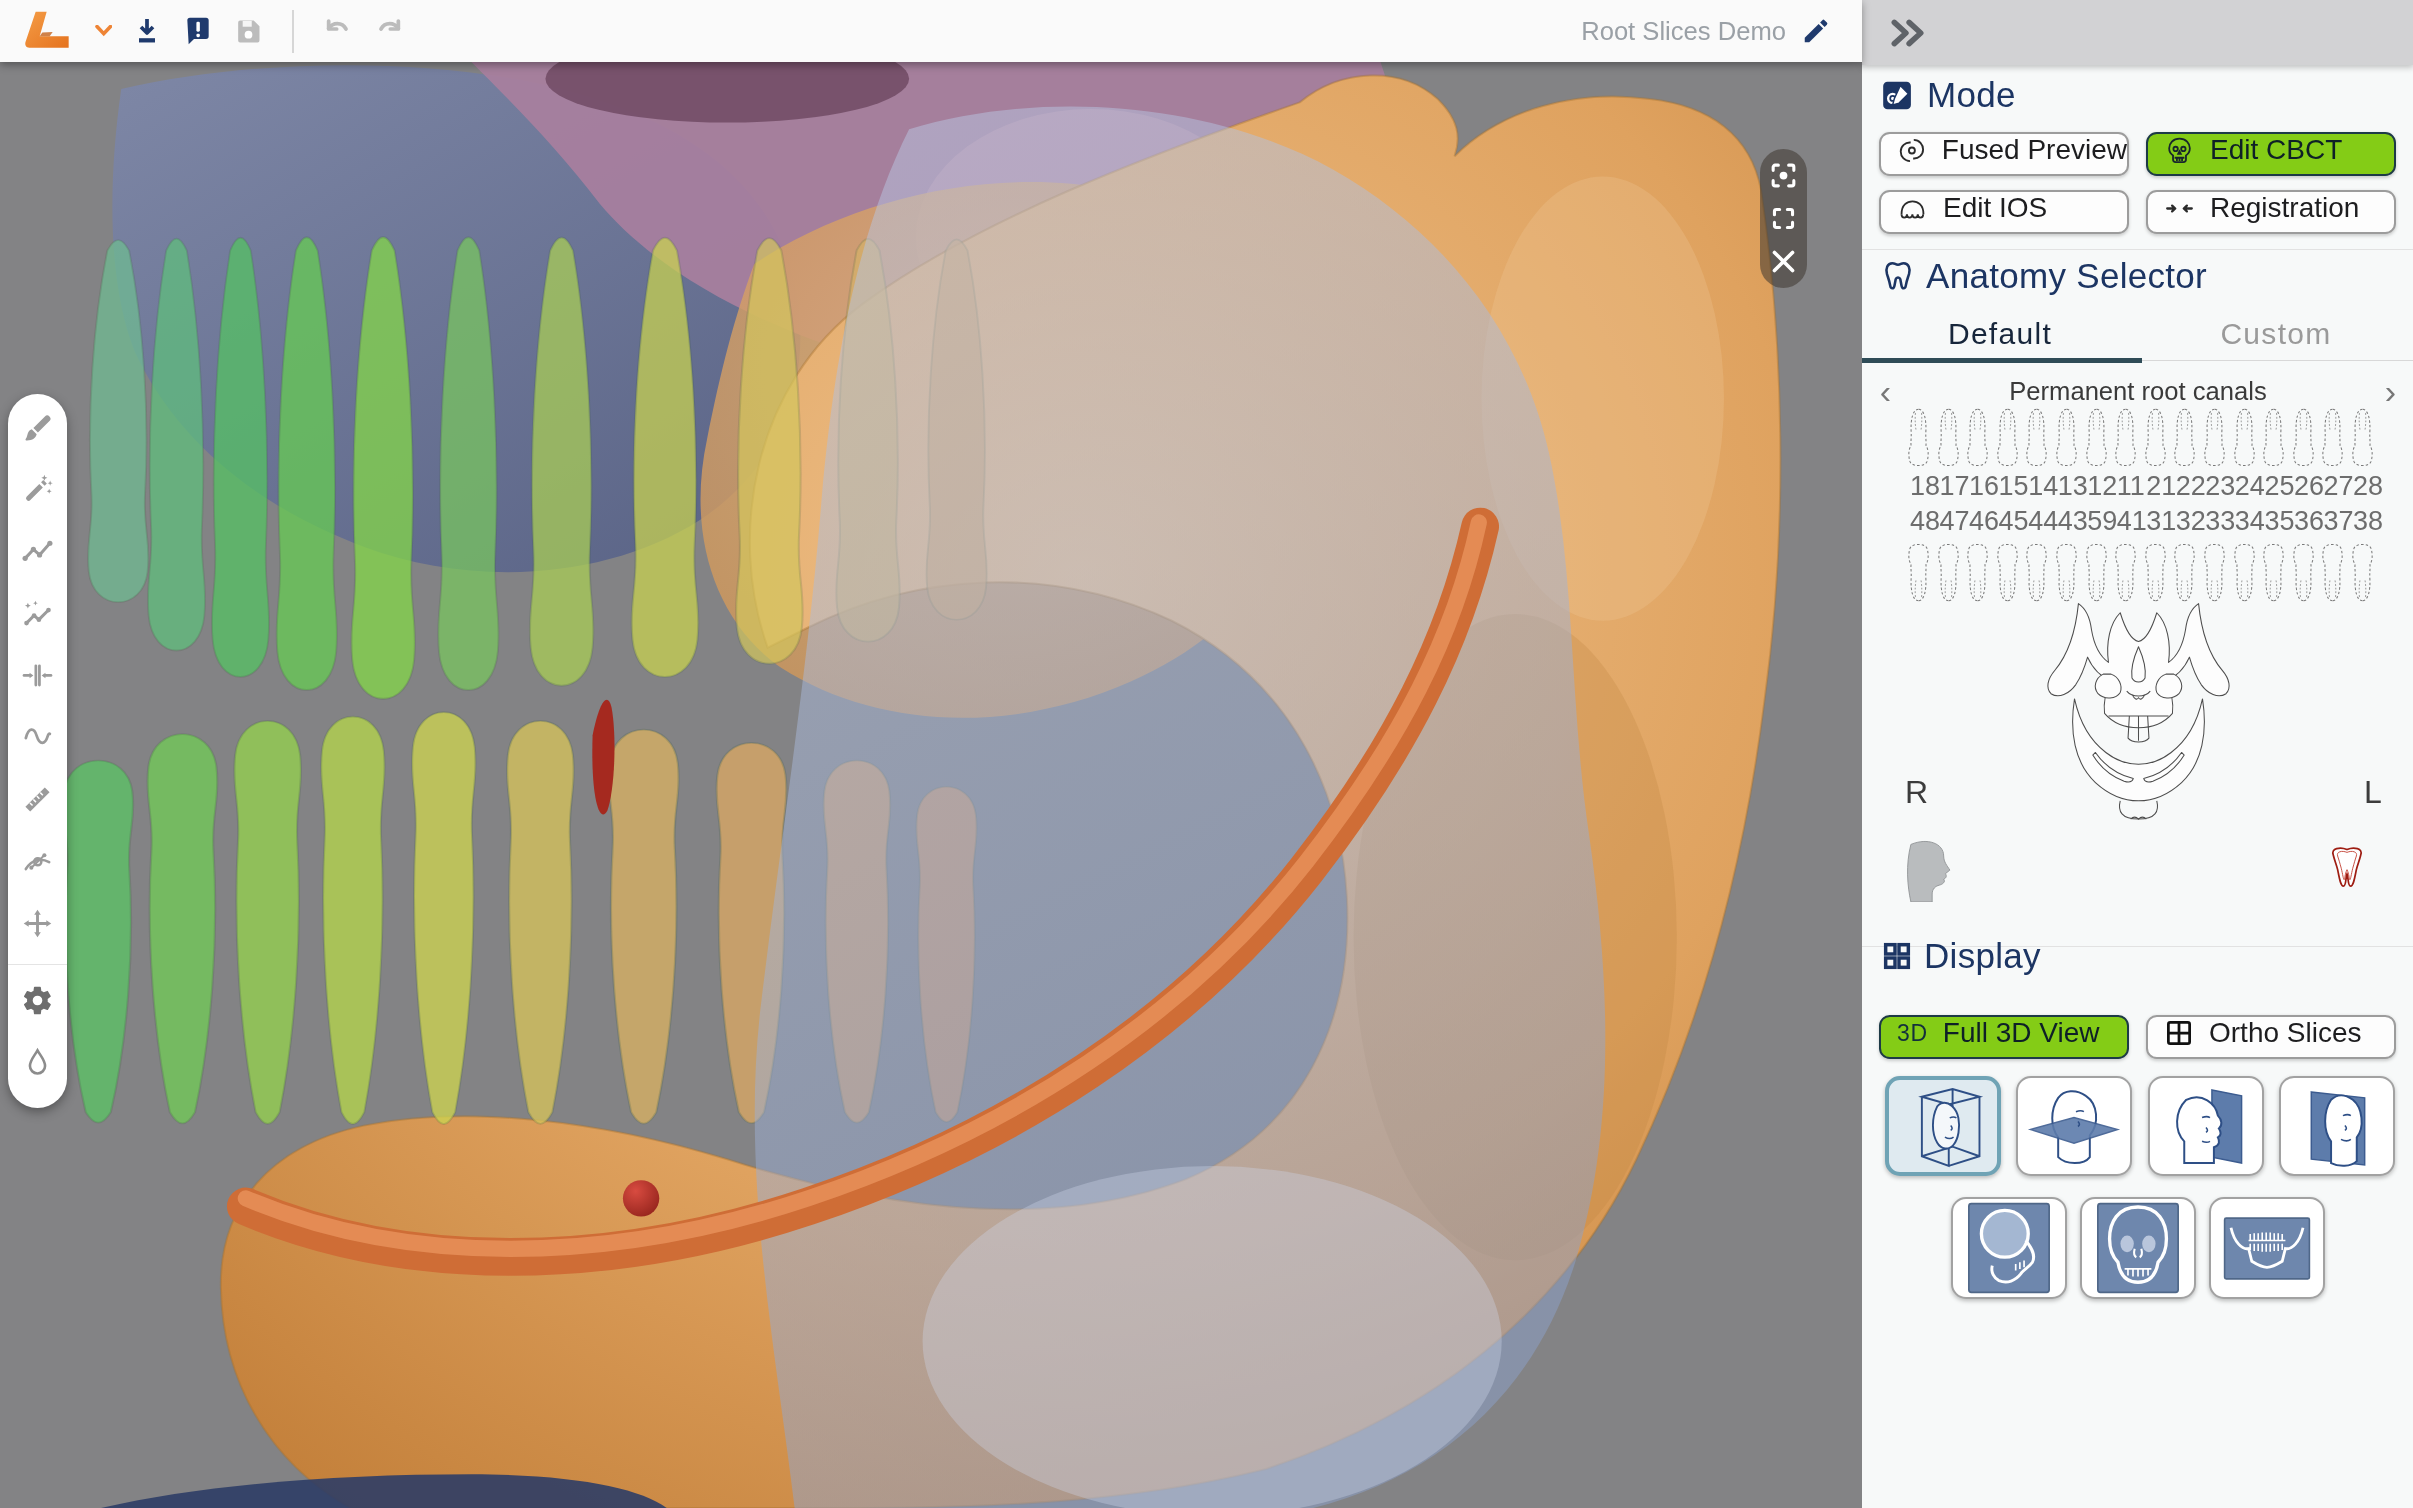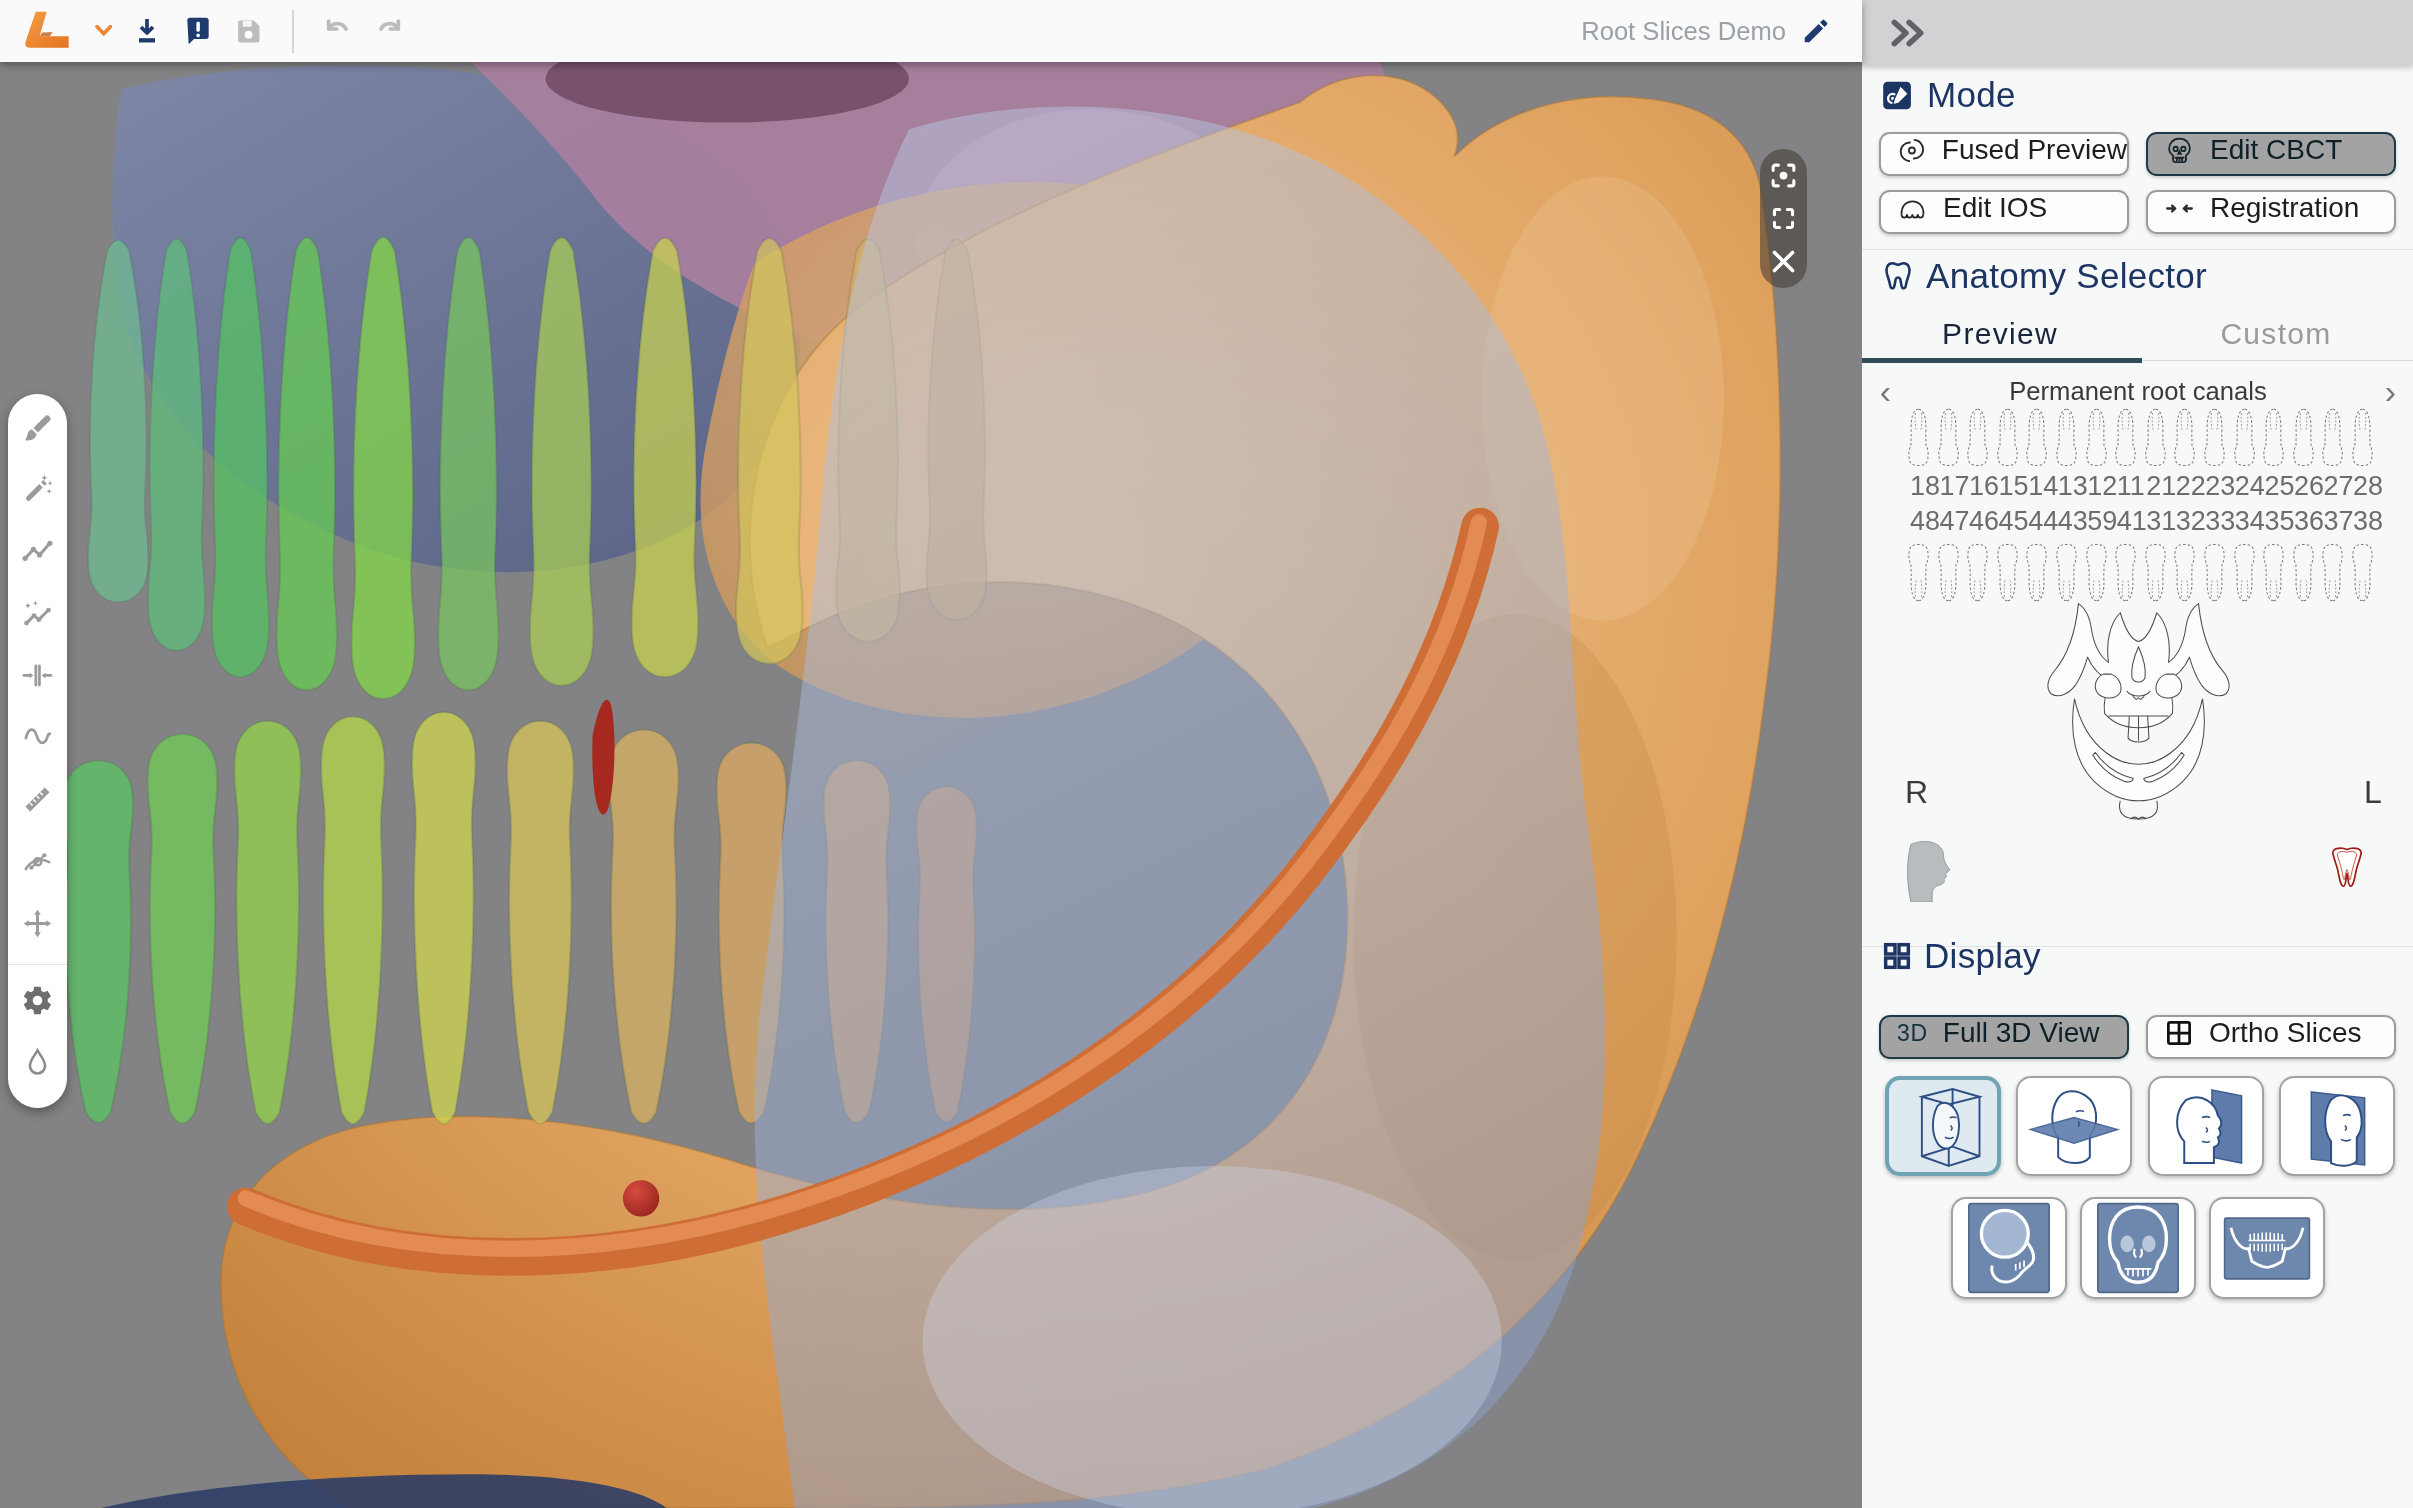--- a/index.html
+++ b/index.html
@@ -19,21 +19,21 @@
   .sidebar{position:absolute;left:1862px;top:0;width:552px;height:1508px;background:#f7f9f9;z-index:25;}
   .sb-strip{position:absolute;left:0;top:0;width:552px;height:65px;background:#d2d2d4;
             box-shadow:0 2.7px 6.7px rgba(0,0,0,.25);display:flex;align-items:center;padding-left:27px;box-sizing:border-box;}
   .section-head{position:absolute;display:flex;align-items:center;gap:11px;left:19px;justify-content:center;}
   .section-head .st{font-size:35px;color:#1c3563;font-weight:500;letter-spacing:0.3px;}
   .sb-divider{position:absolute;left:0;width:552px;height:1.3px;background:#e2e2e2;}
 
   .pill-btn{position:absolute;height:44px;border-radius:10.8px;background:#fdfdfd;border:2.7px solid #9c9c9c;
             display:flex;align-items:center;gap:15px;padding:0 0 8px 16px;box-sizing:border-box;cursor:pointer;
             font-size:28px;color:#1d1d1f;box-shadow:0 1.3px 3.4px rgba(0,0,0,.18);}
-  .pill-btn.sel{background:#a3a3a3;border-color:#1d3a46;color:#0e2027;}
+  .pill-btn.sel{background:#84cc16;border-color:#1d3a46;color:#0e2027;}
   .pill-btn .lbl{white-space:nowrap;}
   .w1{left:17px;width:250px;} .w2{left:284px;width:250px;}
 
   .tabs{position:absolute;top:306px;left:0;width:552px;height:55px;display:flex;}
   .tab{flex:1;display:flex;align-items:center;justify-content:center;font-size:30px;color:#9a9a9a;
        cursor:pointer;position:relative;letter-spacing:1.3px;}
   .tab.active{color:#17263b;font-weight:500;}
   .tabs-underbar{position:absolute;top:358px;left:0;width:280px;height:4.7px;background:#2f4c57;z-index:2;}
   .tabs-border{position:absolute;top:360px;left:0;width:552px;height:1.3px;background:#d8d8d8;}
 
@@ -380,21 +380,21 @@
   <div class="sb-divider" style="top:249px"></div>
 
   <div class="section-head" style="top:256px">
     <svg width="34" height="34" viewBox="0 0 24 24">
       <path d="M8,3 C4.5,3 3.2,6.8 4.2,10.5 C5.1,13.5 6,15.5 6.5,18.8 C6.9,21.3 9,21.3 9.5,18.8 L10.4,14.2 C10.9,12.6 13.1,12.6 13.6,14.2 L14.5,18.8 C15,21.3 17.1,21.3 17.5,18.8 C18,15.5 18.9,13.5 19.8,10.5 C20.8,6.8 19.5,3 16,3 C14,3 14,4 12,4 C10,4 10,3 8,3 Z" fill="none" stroke="#1c3563" stroke-width="1.8"></path>
     </svg>
     <span class="st">Anatomy Selector</span>
   </div>
 
   <div class="tabs">
-    <div class="tab active">Preview</div>
+    <div class="tab active">Default</div>
     <div class="tab">Custom</div>
   </div>
   <div class="tabs-underbar"></div>
   <div class="tabs-border"></div>
 
   <div class="selector-row">
     <div class="chev">‹</div>
     <div class="sel-label">Permanent root canals</div>
     <div class="chev">›</div>
   </div>

